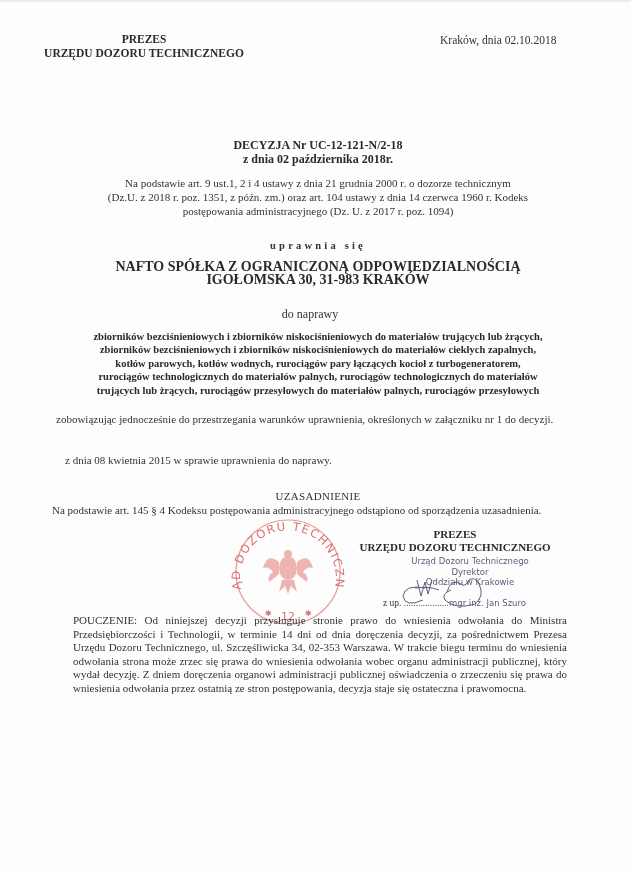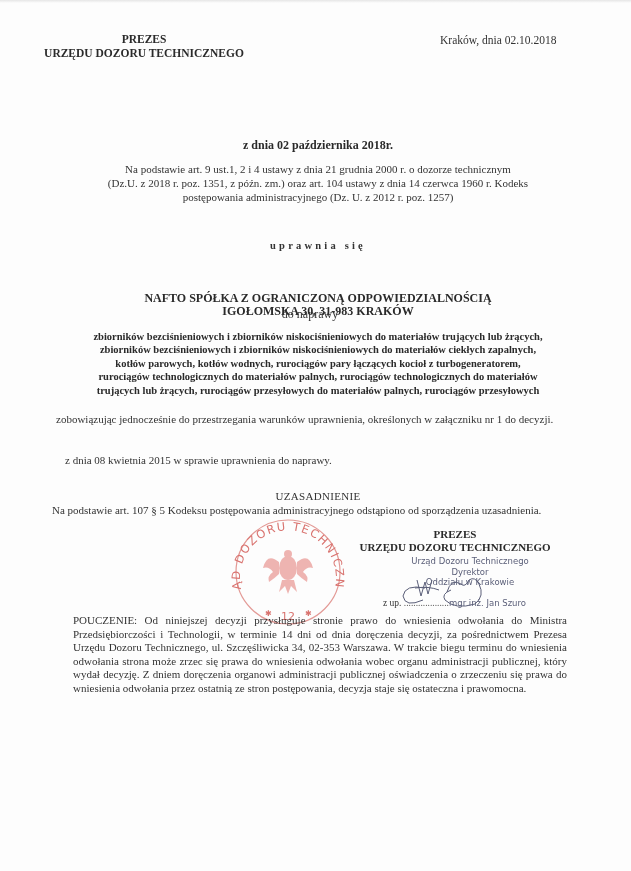--- a/index.html
+++ b/index.html
@@ -16,21 +16,21 @@
     .place-date { left: 440px; top: 34px; font-size: 11.5px; color: #333; }
     .title-block { left: 40px; top: 138px; width: 556px; text-align: center; }
     .title { font-weight: bold; font-size: 12px; line-height: 14px; color: #2a2a2a; }
     .legal-basis { font-size: 11px; line-height: 14px; color: #333; margin-top: 10px; }
     .grants {
       left: 40px; top: 240px; width: 556px; text-align: center;
       font-weight: bold; font-size: 10.5px; letter-spacing: 3.2px; color: #333;
     }
     .company {
       left: 40px; top: 260px; width: 556px; text-align: center;
-      font-weight: bold; font-size: 12px; line-height: 13px; color: #2a2a2a; margin-top: 32px;
+      font-weight: bold; font-size: 14px; line-height: 13px; color: #2a2a2a;
     }
     .scope-label {
       left: 32px; top: 307px; width: 556px; text-align: center;
       font-size: 12px; color: #333;
     }
     .scope {
       left: 40px; top: 330px; width: 556px; text-align: center;
       font-weight: bold; font-size: 10.5px; line-height: 13.4px; color: #2a2a2a;
     }
     .obligation { left: 56px; top: 413px; font-size: 11px; color: #333; white-space: nowrap; }
@@ -67,25 +67,26 @@
 <div class="abs top-shade"></div>
 
 <div class="abs issuer">
   <div>PREZES</div>
   <div>URZĘDU DOZORU TECHNICZNEGO</div>
 </div>
 
 <div class="abs place-date">Kraków, dnia 02.10.2018</div>
 
 <div class="abs title-block">
+  <div class="title">DECYZJA Nr UC-12-121-N/2-18</div>
   <div class="title">z dnia 02 października 2018r.</div>
   <div class="legal-basis">
     <div>Na podstawie art. 9 ust.1, 2 i 4 ustawy z dnia 21 grudnia 2000 r. o dozorze technicznym</div>
     <div>(Dz.U. z 2018 r. poz. 1351, z późn. zm.) oraz art. 104 ustawy z dnia 14 czerwca 1960 r. Kodeks</div>
-    <div>postępowania administracyjnego (Dz. U. z 2012 r. poz. 1257)</div>
+    <div>postępowania administracyjnego (Dz. U. z 2017 r. poz. 1094)</div>
   </div>
 </div>
 
 <div class="abs grants">uprawnia się</div>
 
 <div class="abs company">
   <div>NAFTO SPÓŁKA Z OGRANICZONĄ ODPOWIEDZIALNOŚCIĄ</div>
   <div>IGOŁOMSKA 30, 31-983 KRAKÓW</div>
 </div>
 
@@ -99,21 +100,21 @@
   <div>trujących lub żrących, rurociągów przesyłowych do materiałów palnych, rurociągów przesyłowych</div>
 </div>
 
 <div class="abs obligation">zobowiązując jednocześnie do przestrzegania warunków uprawnienia, określonych w załączniku nr 1 do decyzji.</div>
 
 <div class="abs revocation">
   <div>z dnia 08 kwietnia 2015 w sprawie uprawnienia do naprawy.</div>
 </div>
 
 <div class="abs justif-head">UZASADNIENIE</div>
-<div class="abs justif-text">Na podstawie art. 107 § 5 Kodeksu postępowania administracyjnego odstąpiono od sporządzenia uzasadnienia.</div>
+<div class="abs justif-text">Na podstawie art. 145 § 4 Kodeksu postępowania administracyjnego odstąpiono od sporządzenia uzasadnienia.</div>
 
 <svg class="abs stamp" viewBox="0 0 122 110">
   <defs>
     <path id="ringPath" d="M 14 72 A 48 48 0 1 1 108 72" fill="none"></path>
   </defs>
   <circle cx="61" cy="56" r="52" fill="none" stroke="#e39a96" stroke-width="1.2"></circle>
   <text font-family="DejaVu Sans, sans-serif" font-size="11.5" fill="#d9736f" letter-spacing="1.5">
     <textPath href="#ringPath" startOffset="50%" text-anchor="middle" id="stampRingText">URZĄD DOZORU TECHNICZNEGO</textPath>
   </text>
   <g fill="#ea9c98" opacity="0.75">

